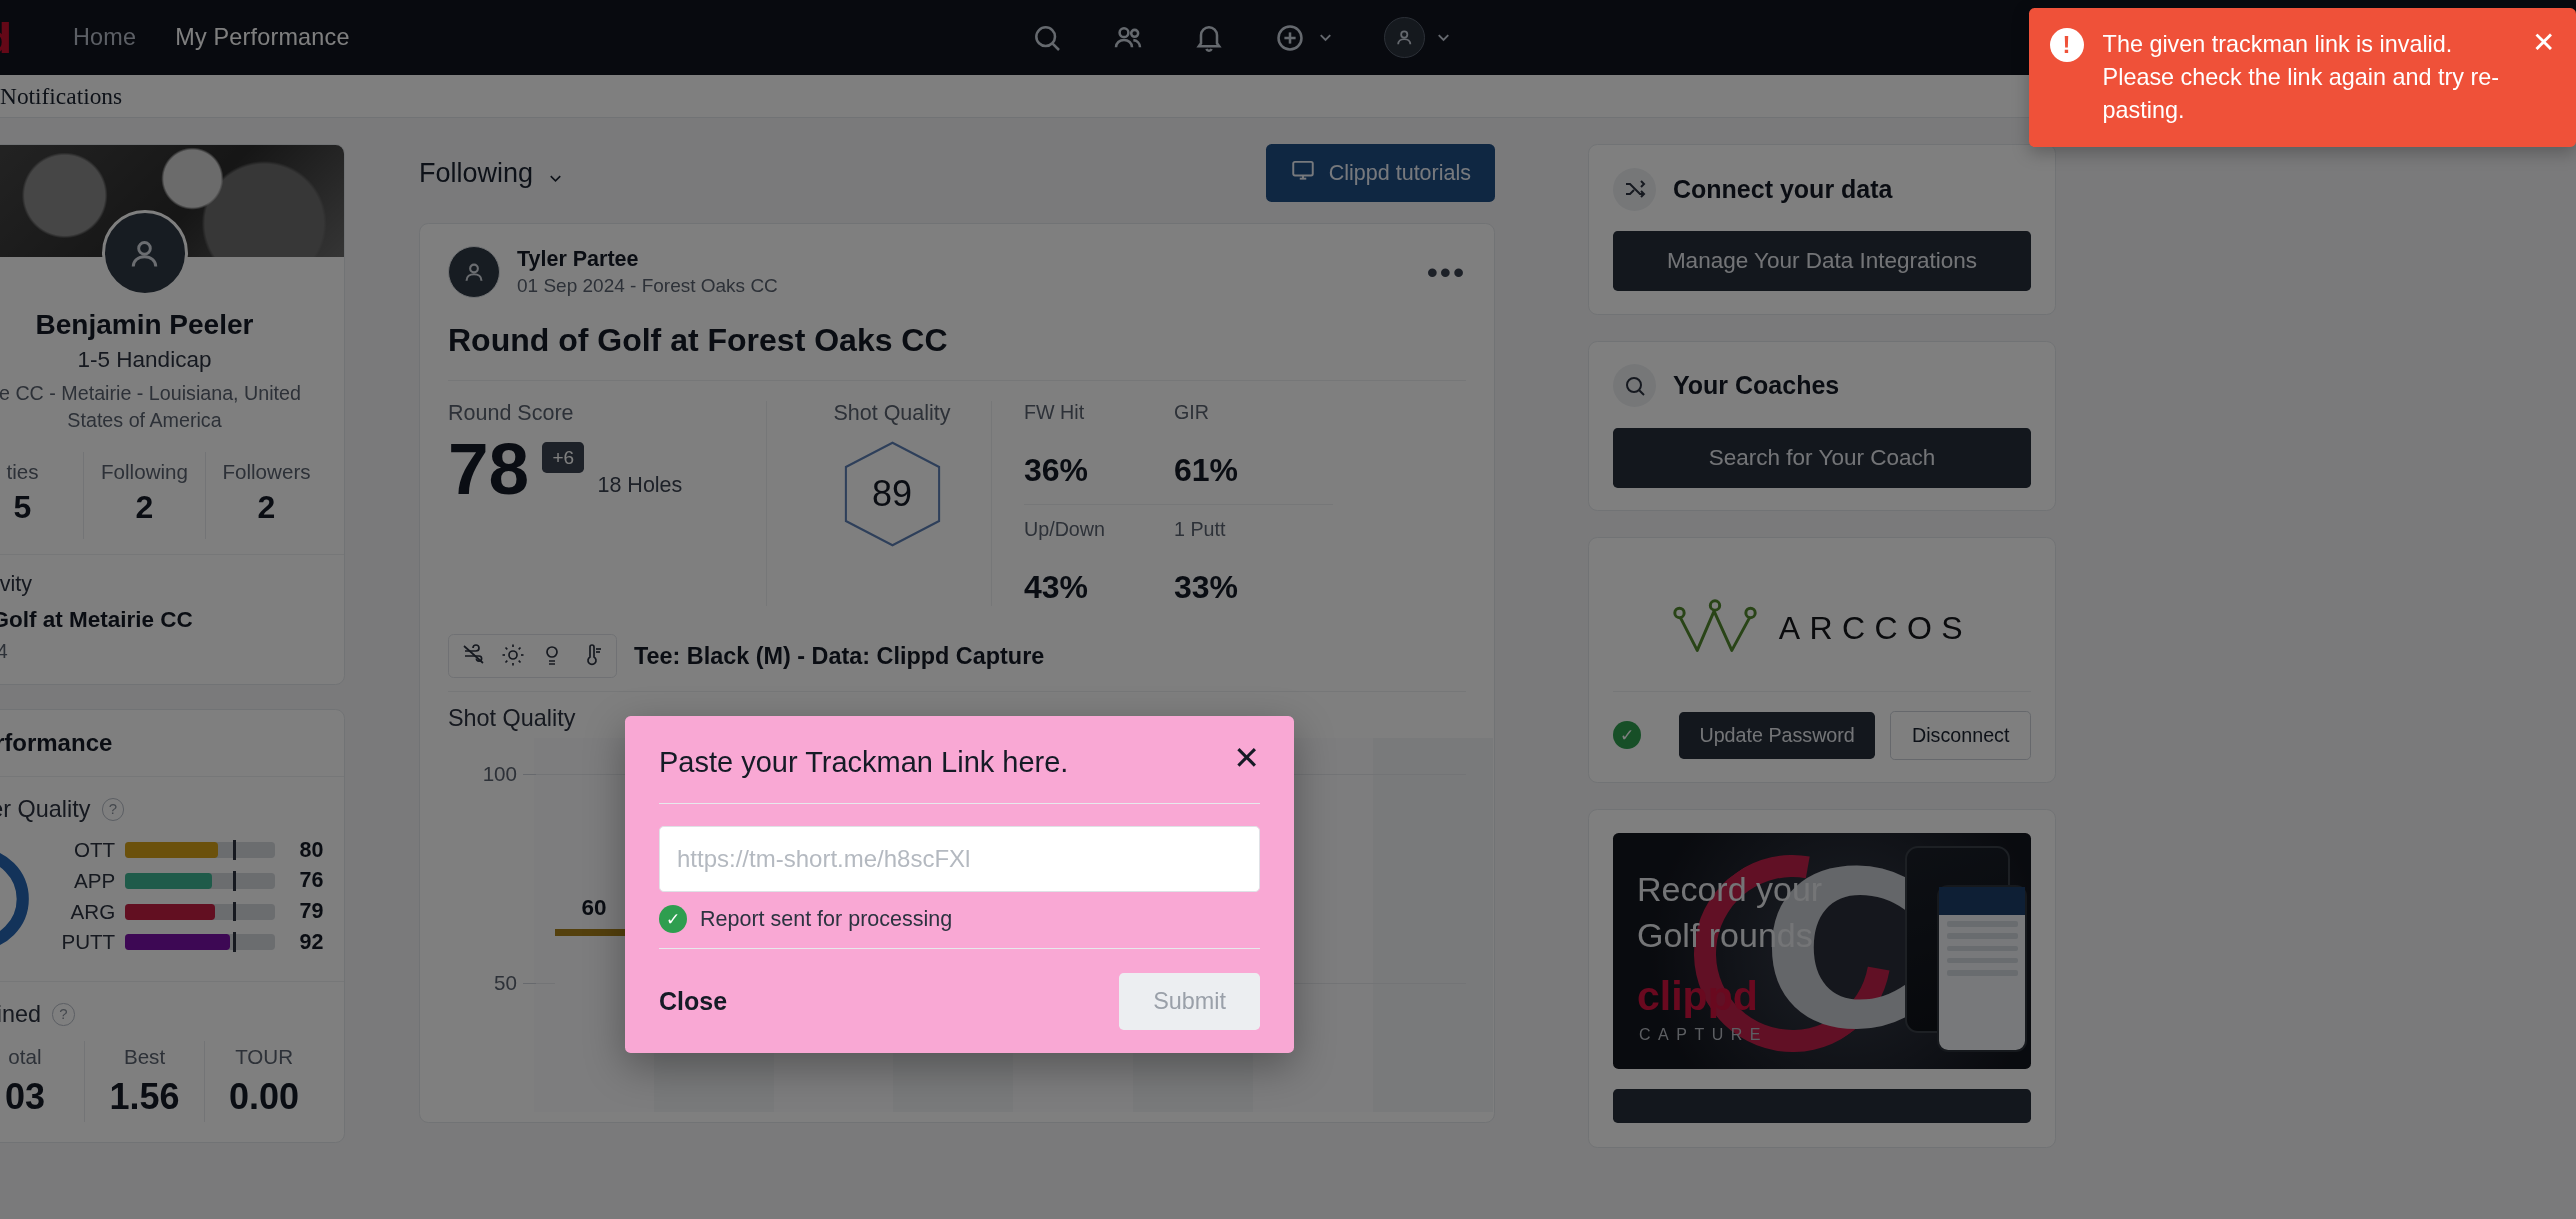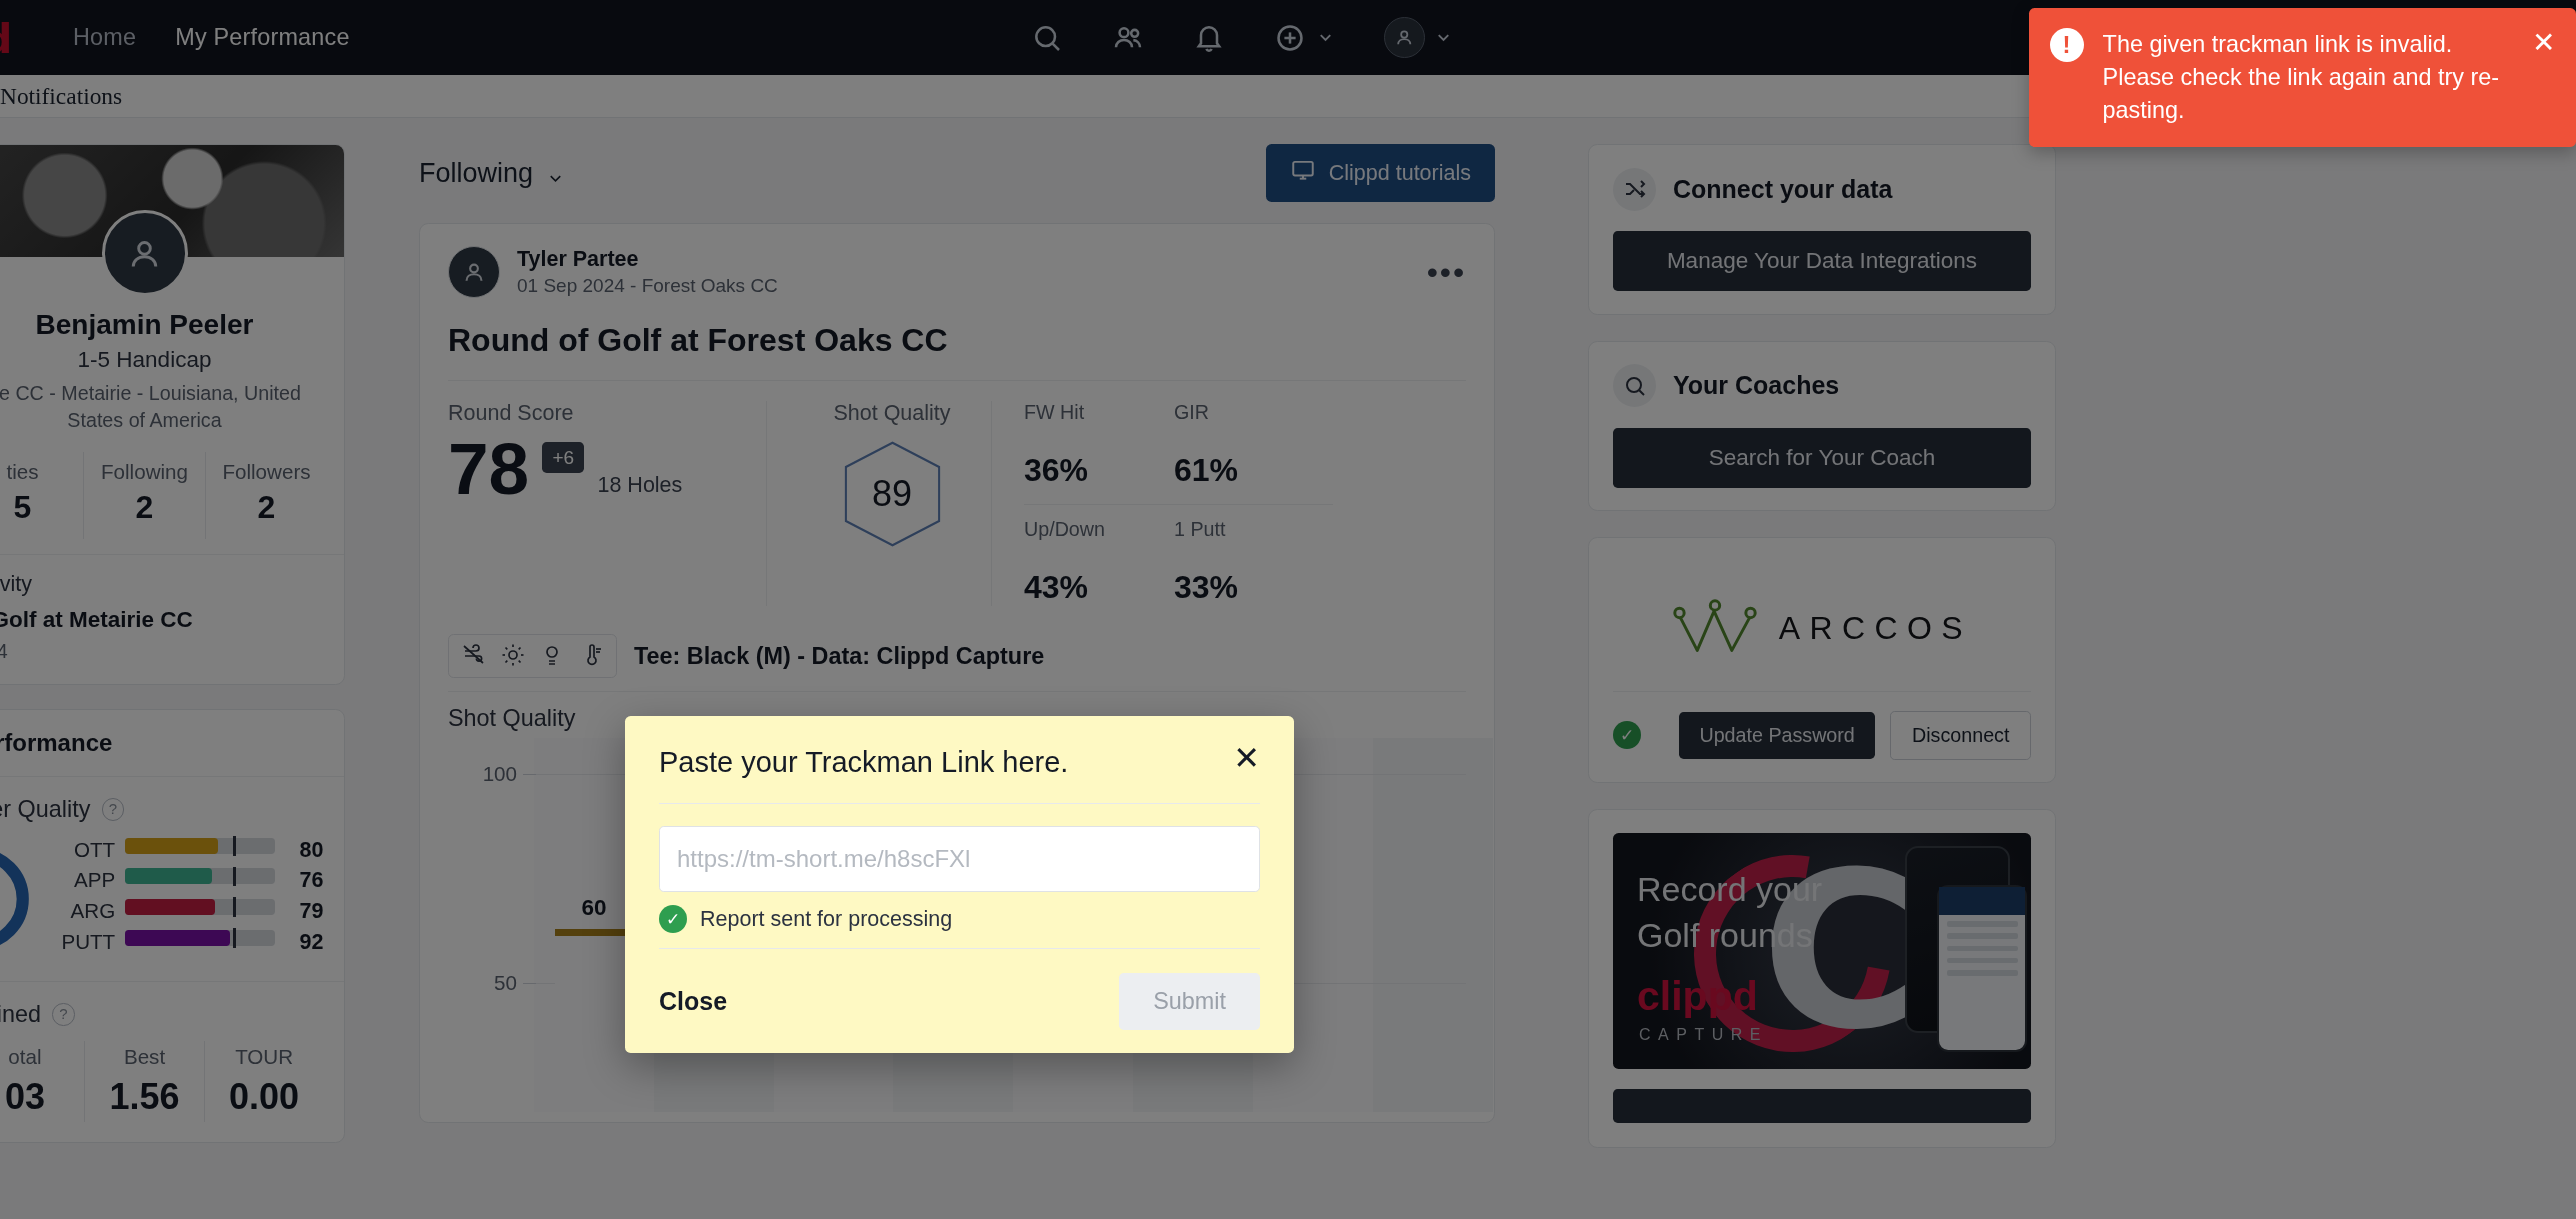--- a/index.html
+++ b/index.html
@@ -116,21 +116,21 @@
     color: #8a919c; font-size: 15px; line-height: 19.7px; text-align: center;
   }
   .pq-wrap { display: flex; align-items: center; gap: 20.6px; margin-top: 15px; }
   .donut { position: relative; width: 110px; height: 110px; flex: 0 0 110px; margin-left: -43px; }
   .donut svg { transform: rotate(-90deg); }
   .donut .num {
     position: absolute; inset: 0; display: flex; align-items: center; justify-content: center;
     font-size: 36px; font-weight: 700; color: #151b26;
   }
   .pq-rows { flex: 1; }
-  .pq-row { display: flex; align-items: flex-start; gap: 9.4px; margin-bottom: 5.6px; }
+  .pq-row { display: flex; align-items: center; gap: 9.4px; margin-bottom: 5.6px; }
   .pq-key { width: 62px; font-size: 20.6px; color: #2c3340; text-align: right; }
   .pq-bar {
     position: relative; flex: 1; height: 16px; border-radius: 3.7px; background: #d7dadf;
   }
   .pq-fill { position: absolute; left: 0; top: 0; bottom: 0; border-radius: 3.7px; }
   .pq-tick { position: absolute; top: -1.9px; bottom: -1.9px; width: 2.8px; background: #2c3340; }
   .pq-val { width: 39px; font-size: 21.5px; font-weight: 700; color: #151b26; text-align: right; }
 
   .sg-row { display: flex; margin-top: 13px; }
   .sg-cell { flex: 1; text-align: center; border-left: 0.9px solid #e6e9ed; padding: 3.7px 0; }
@@ -261,21 +261,21 @@
     position: absolute; right: 3.7px; top: 52px; width: 90px; height: 167px;
     border-radius: 11.2px; background: #f1f3f6; border: 2.8px solid #2d323b;
   }
   .promo-phone2 .hdr { height: 28px; background: #1d3f6b; }
   .promo-phone2 .ln { height: 5.6px; margin: 6.6px 7.5px; background: #d3d8df; border-radius: 1.9px; }
 
   
   .scrim { position: absolute; inset: 0; background: rgba(0,0,0,.5); z-index: 40; }
   .modal {
     position: absolute; left: 625px; top: 716px; width: 669px;
-    background: #fef9c3; border-radius: 5.6px; z-index: 50;
+    background: #f9a8d4; border-radius: 5.6px; z-index: 50;
     box-shadow: 0 13px 41px rgba(0,0,0,.32); padding: 0 0 22.5px;
   }
   .m-head { display: flex; align-items: flex-start; padding: 30px 34px 24px; }
   .m-title { font-size: 29px; color: #151b26; }
   .m-x { margin-left: auto; font-size: 32px; color: #151b26; cursor: pointer; line-height: .8; font-weight: 400; }
   .m-hr { height: 0.9px; background: #e7e9ec; margin: 0 34px; }
   .m-body { padding: 22.5px 34px 0; }
   .m-input {
     width: 100%; border: 0.9px solid #dfe2e6; border-radius: 4.7px;
     padding: 18px 17px; font-size: 24px; color: #151b26; font-family: Liberation Sans, sans-serif; outline: none;

